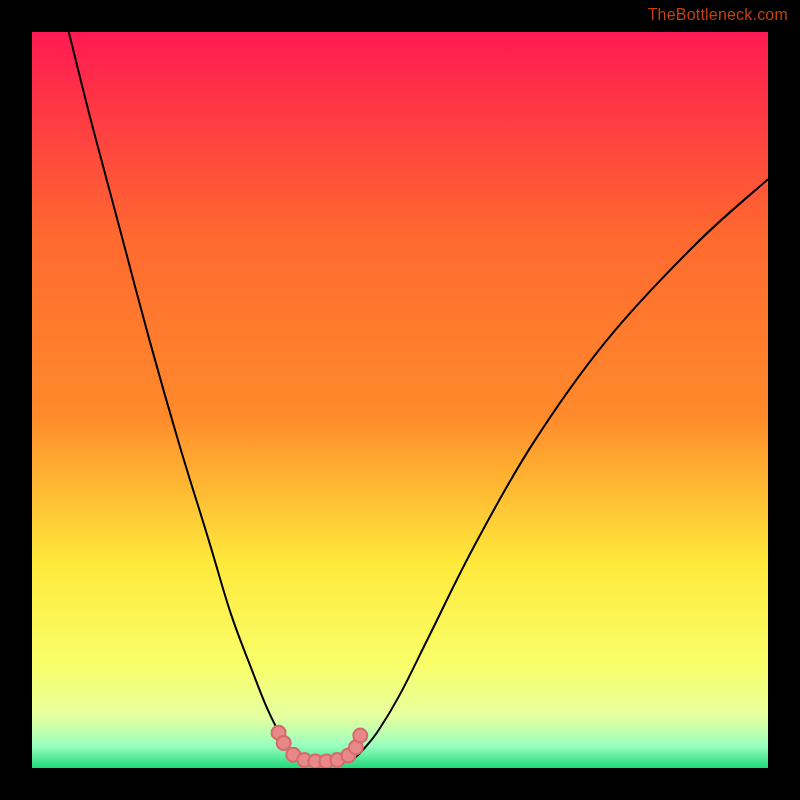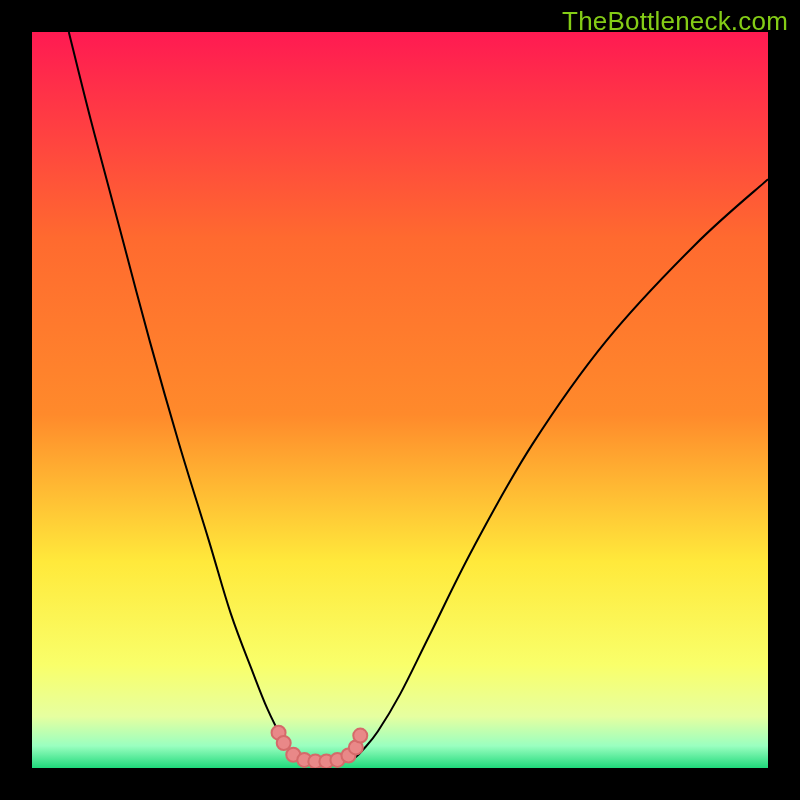--- a/index.html
+++ b/index.html
@@ -8,22 +8,22 @@
     height: 800px;
     background: #000;
     position: relative;
     overflow: hidden;
     font-family: Arial, sans-serif;
   }
   .watermark {
     position: absolute;
     top: 6px;
     right: 12px;
-    color: #84cc16;
-    font-size: 26px;
+    color: #c2410c;
+    font-size: 16px;
     font-weight: 500;
     z-index: 10;
     letter-spacing: 0.2px;
   }
   .plot-area {
     position: absolute;
     left: 32px;
     top: 32px;
     width: 736px;
     height: 736px;

